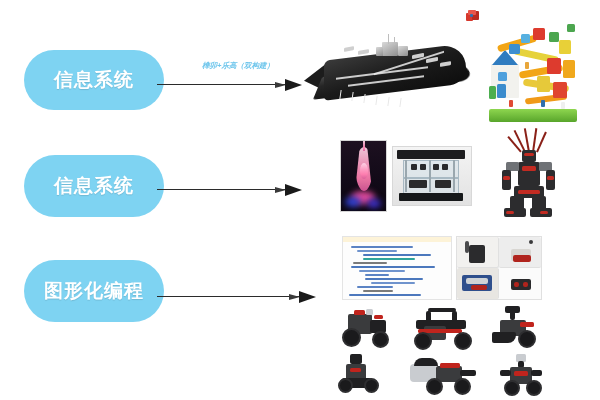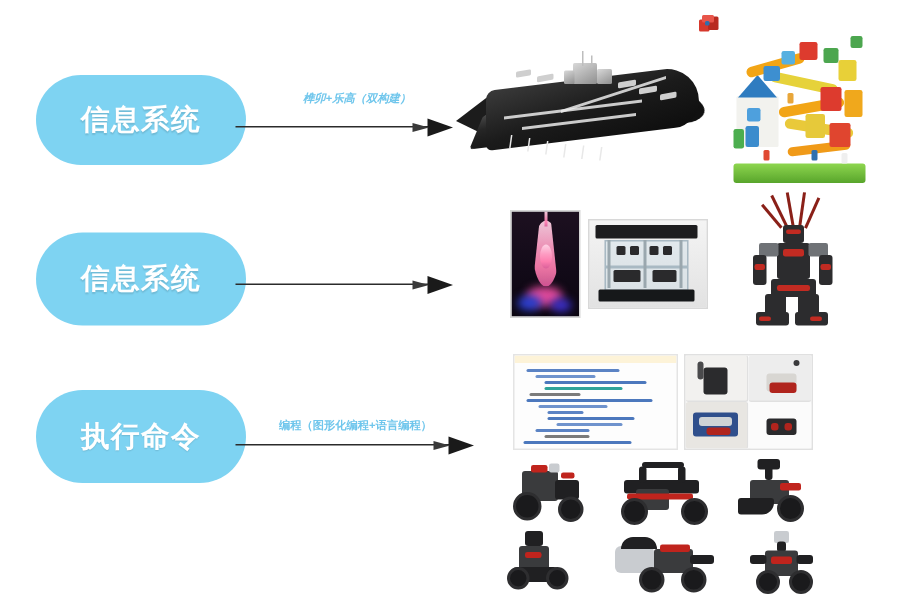--- a/index.html
+++ b/index.html
@@ -443,26 +443,23 @@
     <div class="red" style="left:24px; top:62px; width:22px; height:4px;"></div>
     <div class="seg" style="left:16px; top:68px; width:14px; height:16px;"></div>
     <div class="seg" style="left:38px; top:68px; width:14px; height:16px;"></div>
     <div class="seg" style="left:10px; top:80px; width:22px; height:9px;"></div>
     <div class="seg" style="left:36px; top:80px; width:22px; height:9px;"></div>
     <div class="red" style="left:12px; top:83px; width:8px; height:3px;"></div>
     <div class="red" style="left:46px; top:83px; width:8px; height:3px;"></div>
   </div>
 
   <div class="pill" style="left:24px; top:260px; width:140px; height:62px;">
-    <span>执行命令</span>
-  </div>
-
-  <div class="caption" style="left:162px; top:279px; width:150px;">
-    <div>编程（图形化编程+语言编程）</div>
-  </div>
+    <span>图形化编程</span>
+  </div>
+
 
   <div class="arrow" style="left:157px; top:291px; width:165px;">
     <div class="shaft" style="width:148px;"></div>
     <div class="head" style="left:142px;"></div>
     <div class="head2" style="left:132px;"></div>
   </div>
 
   <div class="pic codeshot" style="left:342px; top:236px; width:108px; height:62px;">
     <div class="topbar"></div>
     <div class="ln" style="left:8px; top:9px; width:62px; background:#5b83c4;"></div>

